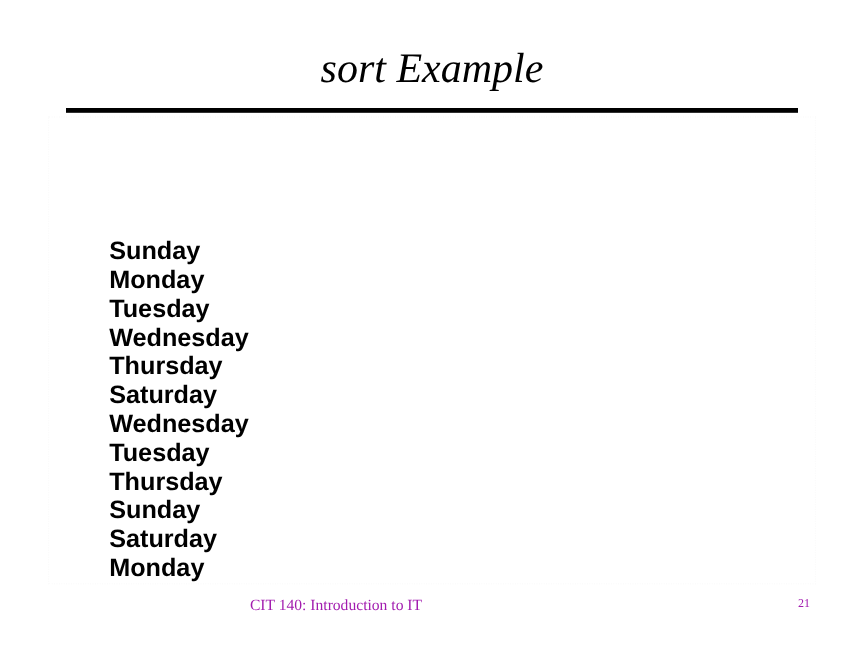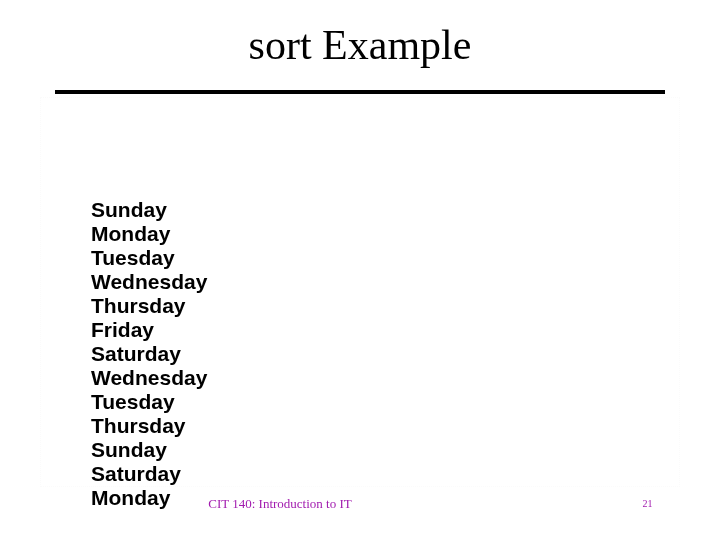--- a/index.html
+++ b/index.html
@@ -12,29 +12,30 @@
     width: 720px;
     height: 540px;
     background: #ffffff;
     overflow: hidden;
   }
 
   
   #slide-title {
     position: absolute;
     left: 55px;
-    top: 24px;
+    top: 36px;
     width: 610px;
     text-align: center;
     font-family: "Liberation Serif", "DejaVu Serif", serif;
-    font-size: 42px;
+    font-size: 35px;
     font-weight: 400;
     line-height: 42px;
     color: #000000;
     white-space: nowrap;
+    font-style: italic;
   }
 
   
   #title-rule {
     position: absolute;
     left: 55px;
     top: 90px;
     width: 610px;
     height: 4px;
     background: #000000;
@@ -79,21 +80,21 @@
     font-size: 13px;
     line-height: 16px;
     color: #a21caf;
     white-space: nowrap;
   }
   #page-number {
     position: absolute;
     left: 620px;
     top: 496px;
     width: 55px;
-    text-align: center;
+    text-align: right;
     font-family: "Liberation Serif", "DejaVu Serif", serif;
     font-size: 10px;
     line-height: 16px;
     color: #a21caf;
   }
 </style>
 </head>
 <body>
 
 <div id="slide">
@@ -102,21 +103,20 @@
 
   <div id="title-rule"></div>
 
   <div id="body-box">
     <div id="body-list">
         <span class="line">Sunday</span>
         <span class="line">Monday</span>
         <span class="line">Tuesday</span>
         <span class="line">Wednesday</span>
         <span class="line">Thursday</span>
-        <span class="line">Friday</span>
         <span class="line">Saturday</span>
         <span class="line">Wednesday</span>
         <span class="line">Tuesday</span>
         <span class="line">Thursday</span>
         <span class="line">Sunday</span>
         <span class="line">Saturday</span>
         <span class="line">Monday</span>
       </div>
   </div>
 

